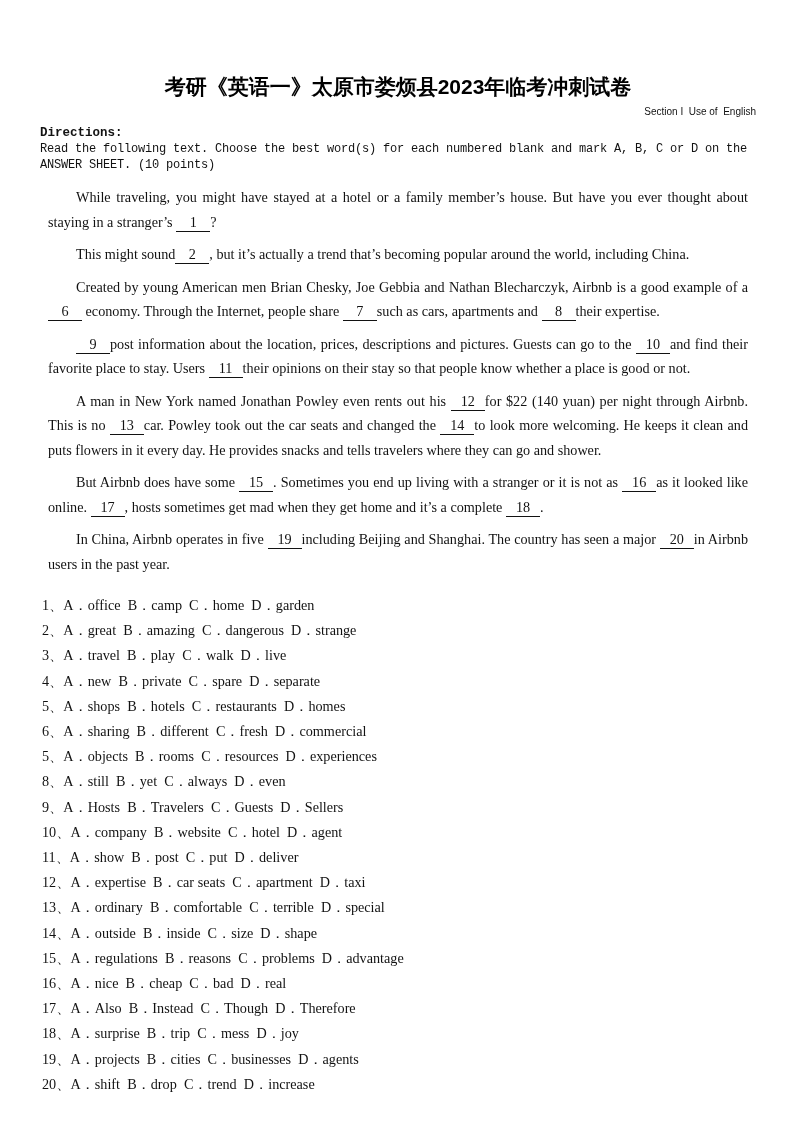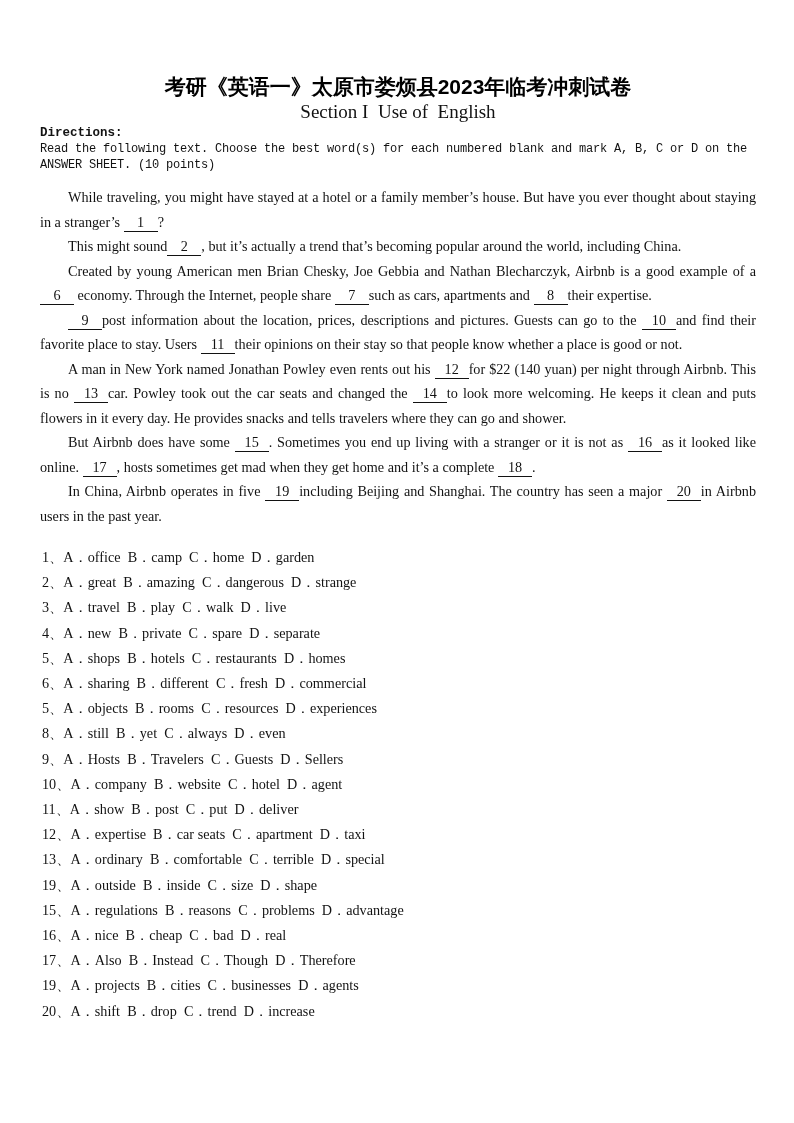--- a/index.html
+++ b/index.html
@@ -21,24 +21,24 @@
   .page-title {
     font-family: "Liberation Sans", "DejaVu Sans", sans-serif;
     font-weight: bold;
     font-size: 21px;
     line-height: 26px;
     text-align: center;
     margin: 0 0 2px 0;
     color: #000;
   }
   .section-heading {
-    font-family: Liberation Serif, serif;
-    font-size: 19px;
+    font-family: Liberation Sans, sans-serif;
+    font-size: 10px;
     line-height: 19px;
-    text-align: center;
+    text-align: right;
     white-space: pre-wrap;
     margin: 0 0 4px 0;
   }
   .directions-label {
     font-family: "Liberation Mono", "DejaVu Sans Mono", monospace;
     font-weight: bold;
     font-size: 12.5px;
     line-height: 16px;
   }
   .directions-text {
@@ -47,21 +47,21 @@
     letter-spacing: -0.2px;
     line-height: 16px;
     margin-bottom: 12px;
   }
   .passage p {
     font-family: "Liberation Serif", "DejaVu Serif", serif;
     font-size: 14.2px;
     line-height: 24.5px;
     text-align: justify;
     text-indent: 28px;
-    margin: 0;
+    margin: 8px;
   }
   .blank {
     display: inline-block;
     min-width: 28px;
     padding: 0 3px;
     text-align: center;
     text-indent: 0;
     border-bottom: 1px solid #121212;
     line-height: 17px;
   }
@@ -100,20 +100,21 @@
       <div class="q-line">4、A．new  B．private  C．spare  D．separate</div>
       <div class="q-line">5、A．shops  B．hotels  C．restaurants  D．homes</div>
       <div class="q-line">6、A．sharing  B．different  C．fresh  D．commercial</div>
       <div class="q-line">5、A．objects  B．rooms  C．resources  D．experiences</div>
       <div class="q-line">8、A．still  B．yet  C．always  D．even</div>
       <div class="q-line">9、A．Hosts  B．Travelers  C．Guests  D．Sellers</div>
       <div class="q-line">10、A．company  B．website  C．hotel  D．agent</div>
       <div class="q-line">11、A．show  B．post  C．put  D．deliver</div>
       <div class="q-line">12、A．expertise  B．car seats  C．apartment  D．taxi</div>
       <div class="q-line">13、A．ordinary  B．comfortable  C．terrible  D．special</div>
-      <div class="q-line">19、A．outside  B．inside  C．size  D．shape</div>
+      <div class="q-line">14、A．outside  B．inside  C．size  D．shape</div>
       <div class="q-line">15、A．regulations  B．reasons  C．problems  D．advantage</div>
       <div class="q-line">16、A．nice  B．cheap  C．bad  D．real</div>
       <div class="q-line">17、A．Also  B．Instead  C．Though  D．Therefore</div>
+      <div class="q-line">18、A．surprise  B．trip  C．mess  D．joy</div>
       <div class="q-line">19、A．projects  B．cities  C．businesses  D．agents</div>
       <div class="q-line">20、A．shift  B．drop  C．trend  D．increase</div>
     </div>
 </div>
 
 </body></html>

